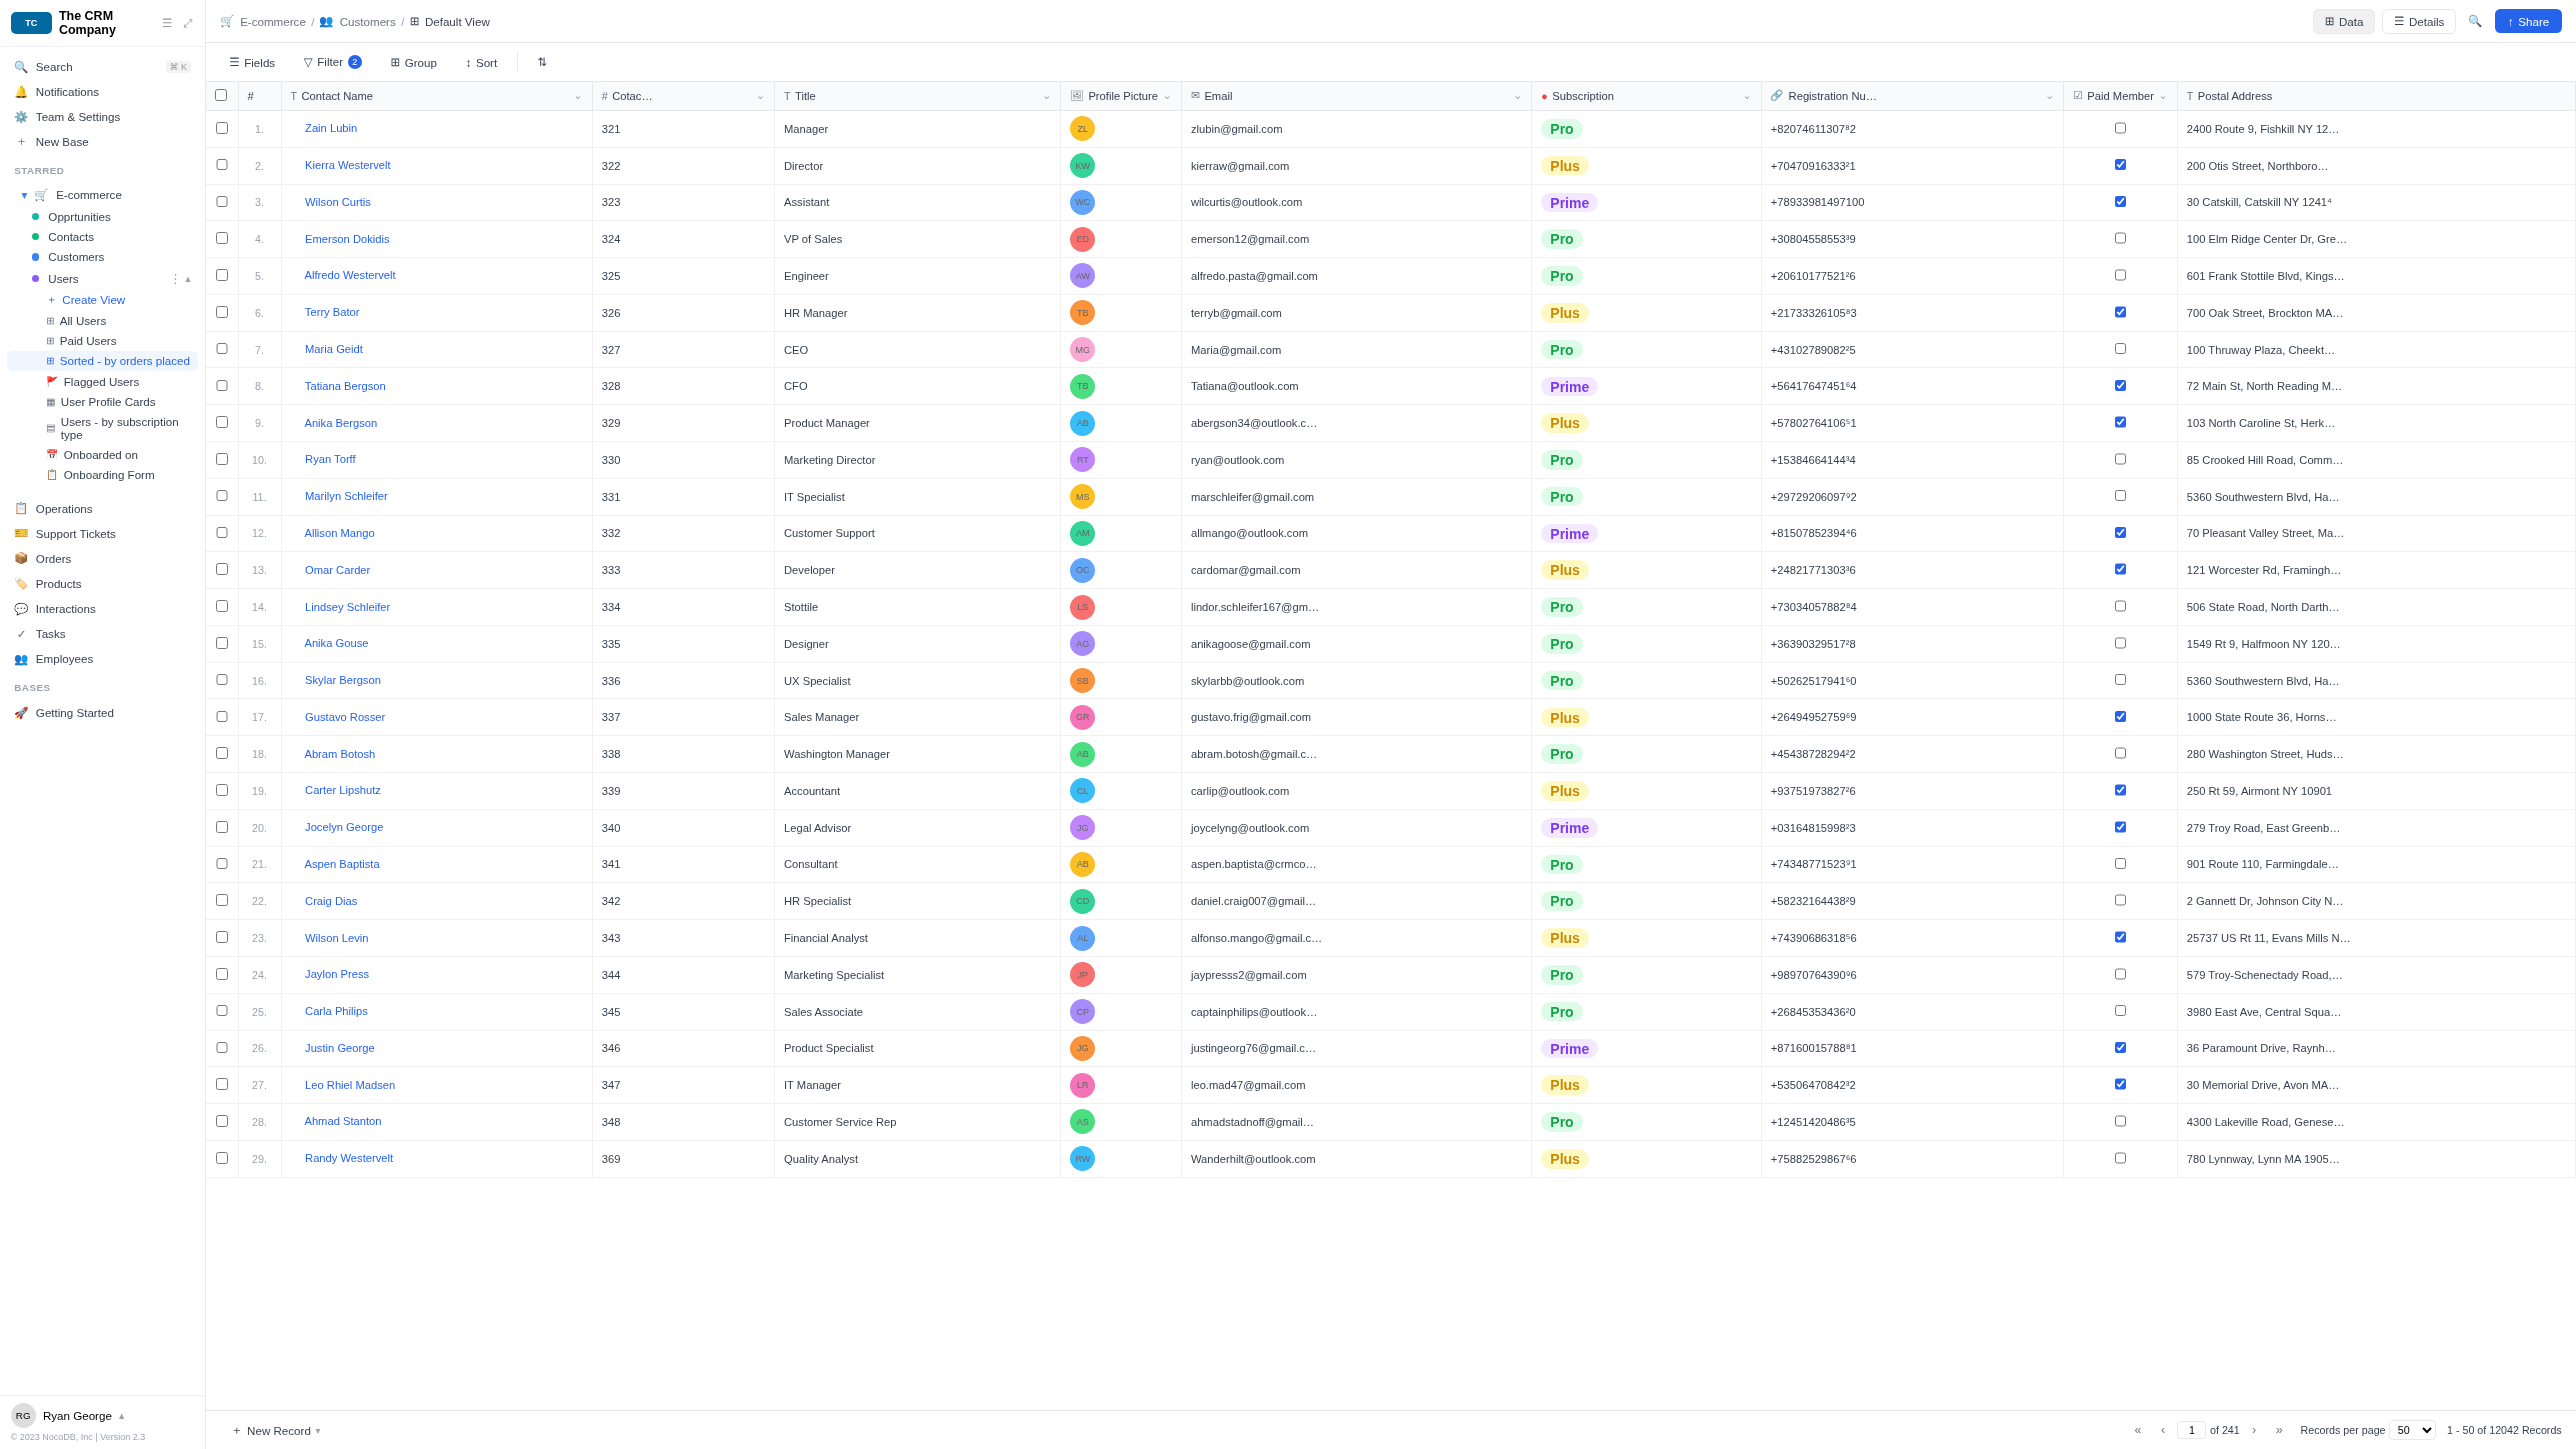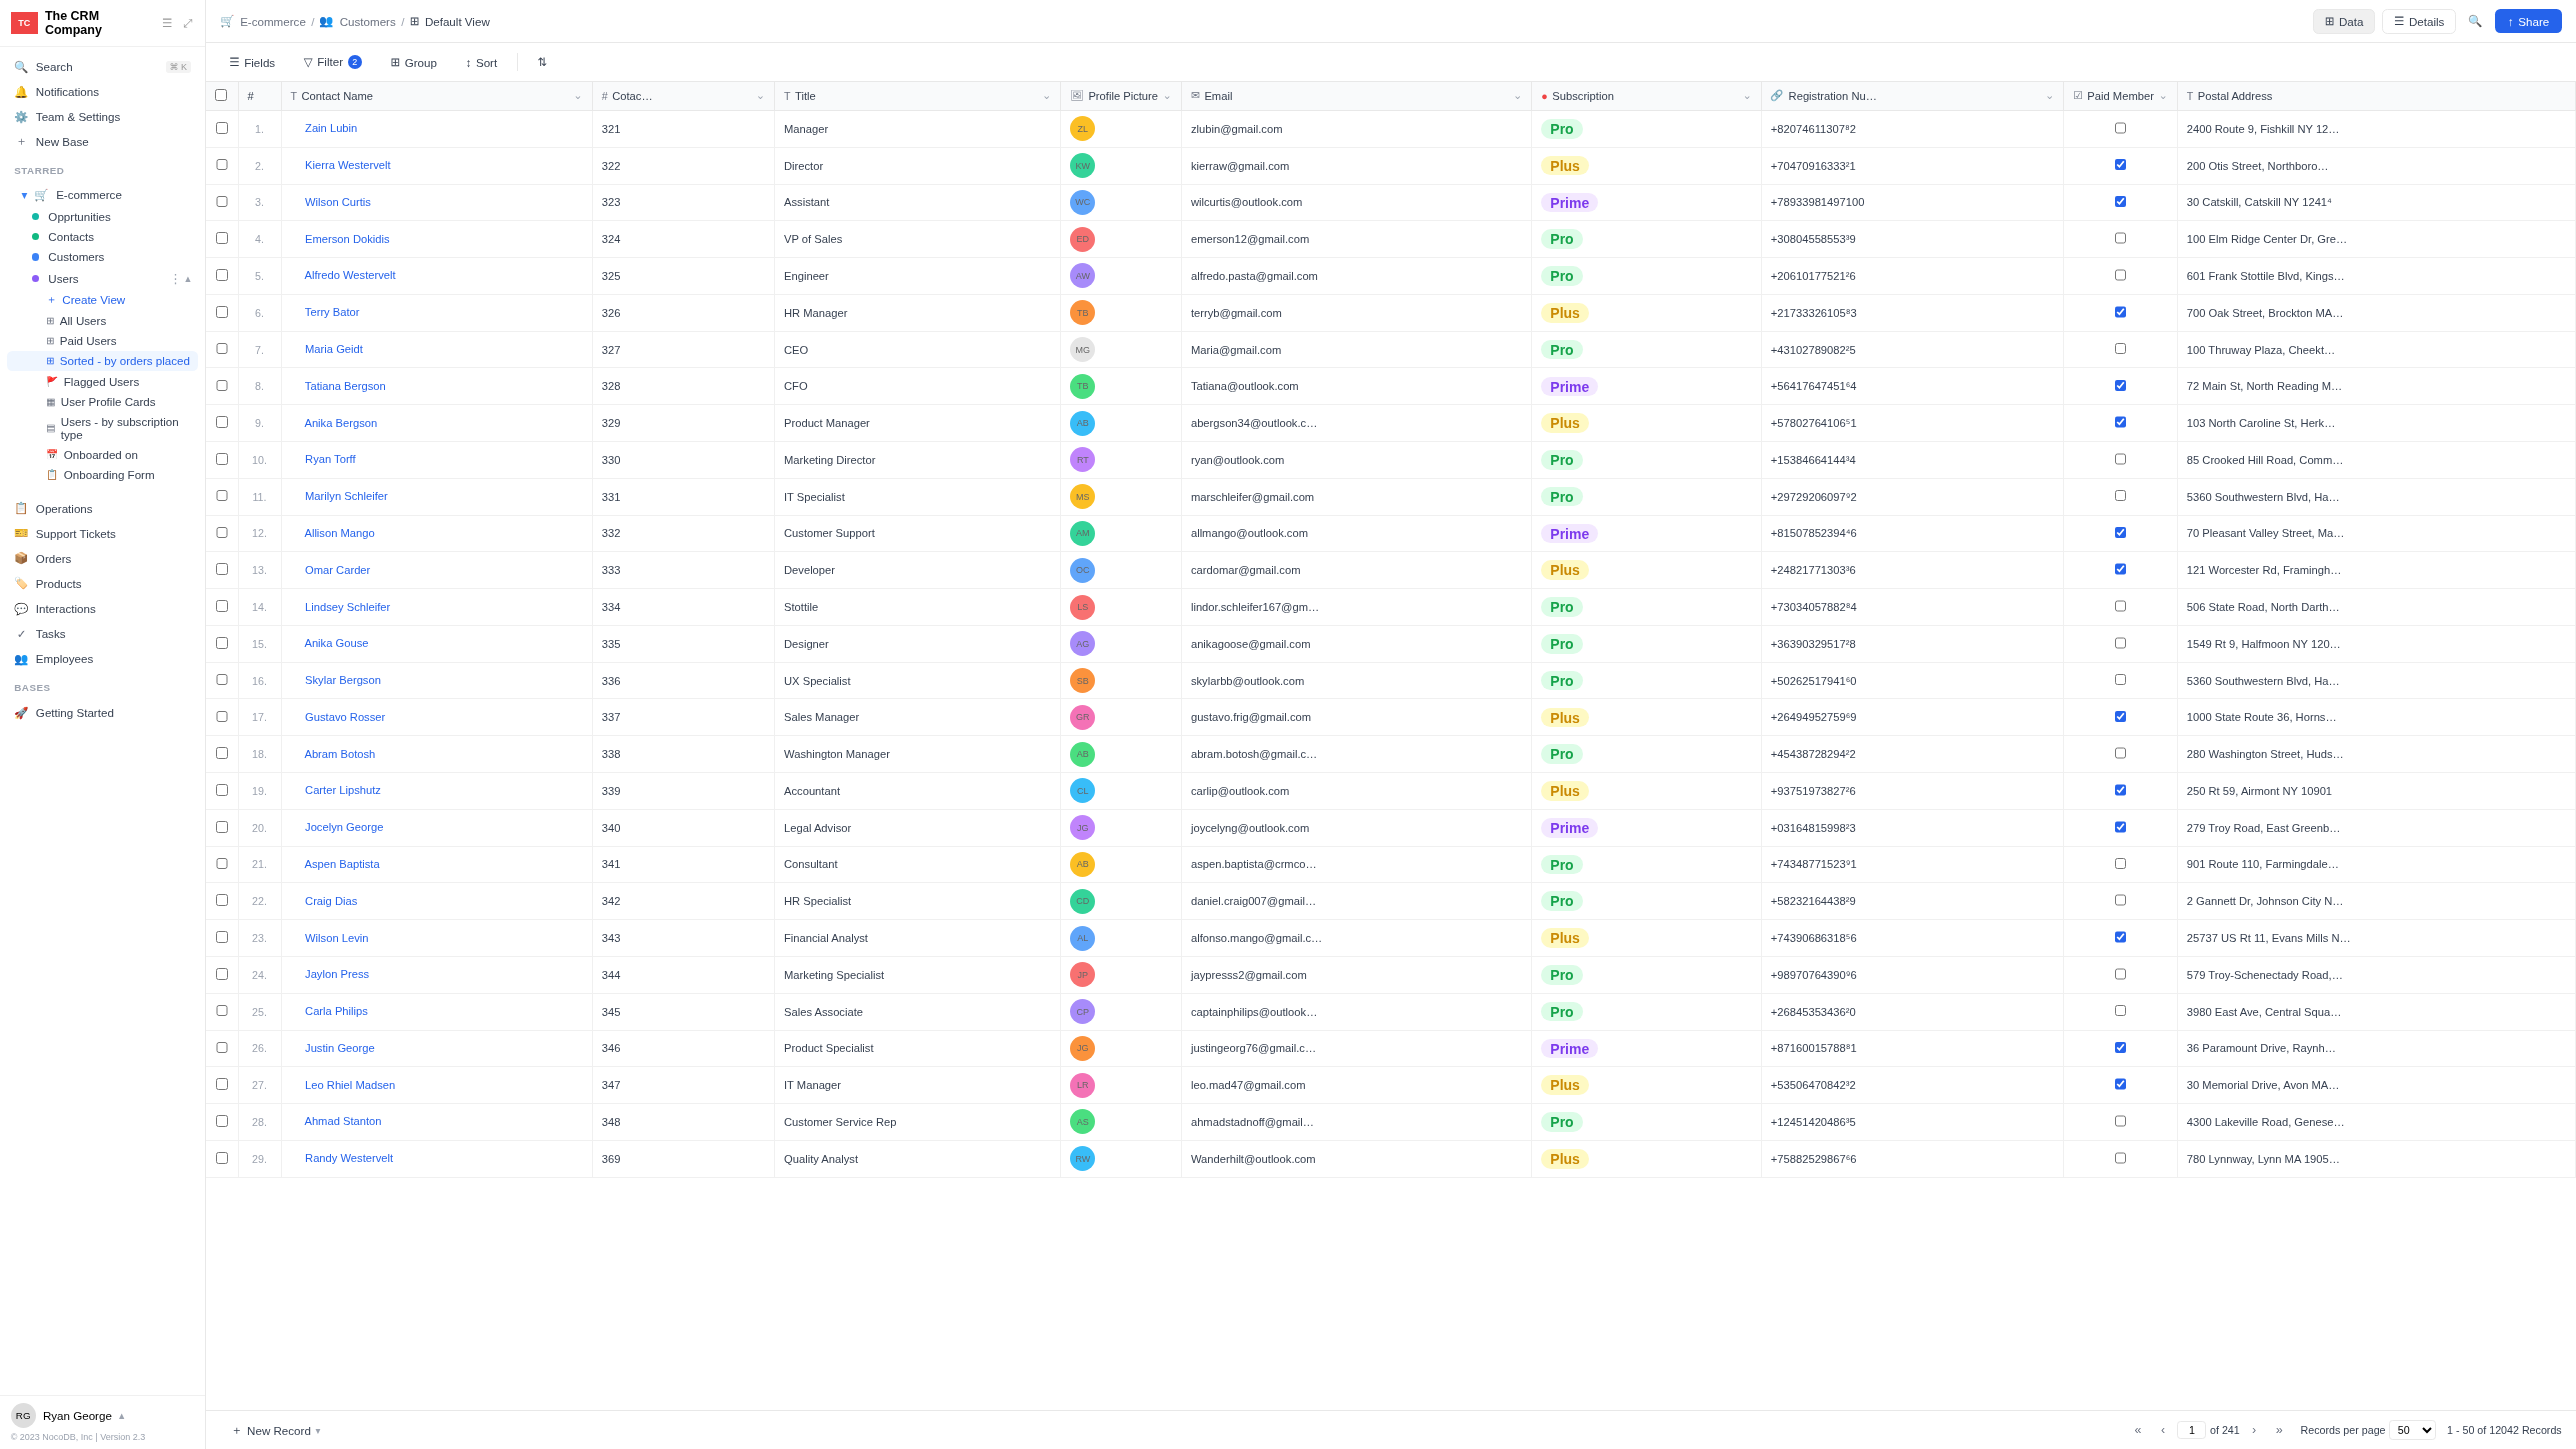--- a/index.html
+++ b/index.html
@@ -1,21 +1,21 @@
 <!DOCTYPE html>
 <html style="font-size:14.3px"><head>
   <meta charset="utf-8">
   <style>
     * { box-sizing: border-box; margin: 0; padding: 0; }
     body { font-family: -apple-system, BlinkMacSystemFont, 'Segoe UI', sans-serif; font-size: 11.6px; background: #fff; display: flex; height: 100vh; overflow: hidden; }
 
     
     .sidebar { width: 206px; min-width: 206px; background: #fff; border-right: 0.9px solid #e8e8e8; display: flex; flex-direction: column; height: 100vh; overflow-y: auto; }
     .sidebar-header { padding: 9px 10.7px; display: flex; align-items: center; gap: 7.2px; border-bottom: 0.9px solid #f0f0f0; }
-    .company-logo { width: 27px; height: 21.5px; background: #ef4444; border-radius: 0; display: flex; align-items: center; justify-content: center; color: white; font-size: 9px; font-weight: bold; }
+    .company-logo { width: 41px; height: 21.5px; background: #0369a1; border-radius: 5px; display: flex; align-items: center; justify-content: center; color: white; font-size: 9px; font-weight: bold; }
     .company-name { font-weight: 600; font-size: 12.5px; flex: 1; }
     .sidebar-icon-btn { color: #999; cursor: pointer; padding: 1.8px; }
 
     .sidebar-section { padding: 3.6px 7.2px; }
     .sidebar-item { display: flex; align-items: center; gap: 7.2px; padding: 5.4px 7.2px; border-radius: 5.4px; cursor: pointer; color: #374151; font-size: 11.6px; }
     .sidebar-item-icon { width: 14.3px; height: 14.3px; display: flex; align-items: center; justify-content: center; color: #6b7280; font-size: 11.6px; }
     .sidebar-item-label { flex: 1; }
     .kbd-hint { font-size: 9px; color: #999; background: #f3f3f3; padding: 0.9px 3.6px; border-radius: 2.7px; }
 
     .section-label { font-size: 9.8px; color: #9ca3af; font-weight: 600; padding: 7.2px 14.3px 3.6px; text-transform: uppercase; letter-spacing: 0.05em; }
@@ -517,21 +517,21 @@
       <input type="checkbox" style="">
     </td>
     <td class="row-num">7.</td>
     <td style="min-width:143px">
       <span class="expand-icon" style="font-size:9.8px;opacity:0">⤢</span>
       <a class="contact-link">Maria Geidt</a>
     </td>
     <td>327</td>
     <td>CEO</td>
     <td style="width:72px">
-      <div class="profile-pic" style="background:#e5e5e5">MG</div>
+      <div class="profile-pic" style="background:#f9a8d4">MG</div>
     </td>
     <td style="min-width:161px">Maria@gmail.com</td>
     <td>
       <span class="badge badge-pro">Pro</span>
     </td>
     <td>+43102789082²5</td>
     <td style="text-align:center">
       <input type="checkbox" style="">
     </td>
     <td style="min-width:179px">100 Thruway Plaza, Cheekt…</td>

